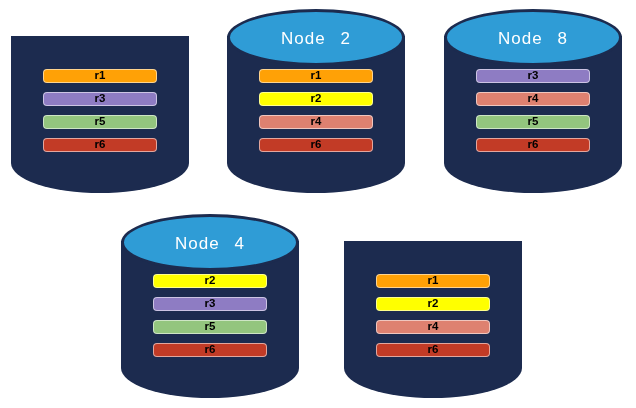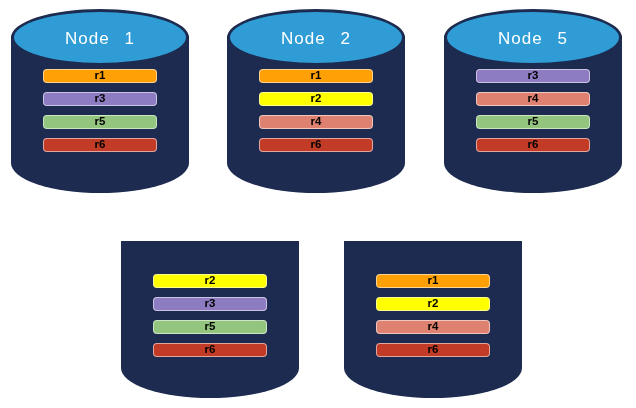--- a/index.html
+++ b/index.html
@@ -84,23 +84,20 @@
   .pos-n4 { left: 121px; top: 214px; }
   .pos-n5 { left: 344px; top: 214px; }
 </style>
 </head>
 <body>
 
 <div class="canvas">
 
   <div class="cylinder pos-n1">
     <div class="cyl-body" style="background-color: rgb(28, 43, 79);"></div>
-    <div class="cyl-top" style="background-color: rgb(47, 156, 214);">
-      <span class="node-title">Node 1</span>
-    </div>
     <div class="bars">
       <div class="bar" style="background-color: rgb(255, 161, 6);">
         <span class="bar-label">r1</span>
       </div>
       <div class="bar" style="background-color: rgb(142, 124, 195);">
         <span class="bar-label">r3</span>
       </div>
       <div class="bar" style="background-color: rgb(147, 197, 126);">
         <span class="bar-label">r5</span>
       </div>
@@ -127,40 +124,43 @@
       </div>
       <div class="bar" style="background-color: rgb(194, 59, 38);">
         <span class="bar-label">r6</span>
       </div>
     </div>
   </div>
 
   <div class="cylinder pos-n3">
     <div class="cyl-body" style="background-color: rgb(28, 43, 79);"></div>
     <div class="cyl-top" style="background-color: rgb(47, 156, 214);">
-      <span class="node-title">Node 5</span>
+      <span class="node-title">Node 8</span>
     </div>
     <div class="bars">
       <div class="bar" style="background-color: rgb(142, 124, 195);">
         <span class="bar-label">r3</span>
       </div>
       <div class="bar" style="background-color: rgb(222, 129, 112);">
         <span class="bar-label">r4</span>
       </div>
       <div class="bar" style="background-color: rgb(147, 197, 126);">
         <span class="bar-label">r5</span>
       </div>
       <div class="bar" style="background-color: rgb(194, 59, 38);">
         <span class="bar-label">r6</span>
       </div>
     </div>
   </div>
 
   <div class="cylinder pos-n4">
     <div class="cyl-body" style="background-color: rgb(28, 43, 79);"></div>
+    <div class="cyl-top" style="background-color: rgb(47, 156, 214);">
+      <span class="node-title">Node 4</span>
+    </div>
     <div class="bars">
       <div class="bar" style="background-color: rgb(255, 255, 0);">
         <span class="bar-label">r2</span>
       </div>
       <div class="bar" style="background-color: rgb(142, 124, 195);">
         <span class="bar-label">r3</span>
       </div>
       <div class="bar" style="background-color: rgb(147, 197, 126);">
         <span class="bar-label">r5</span>
       </div>

